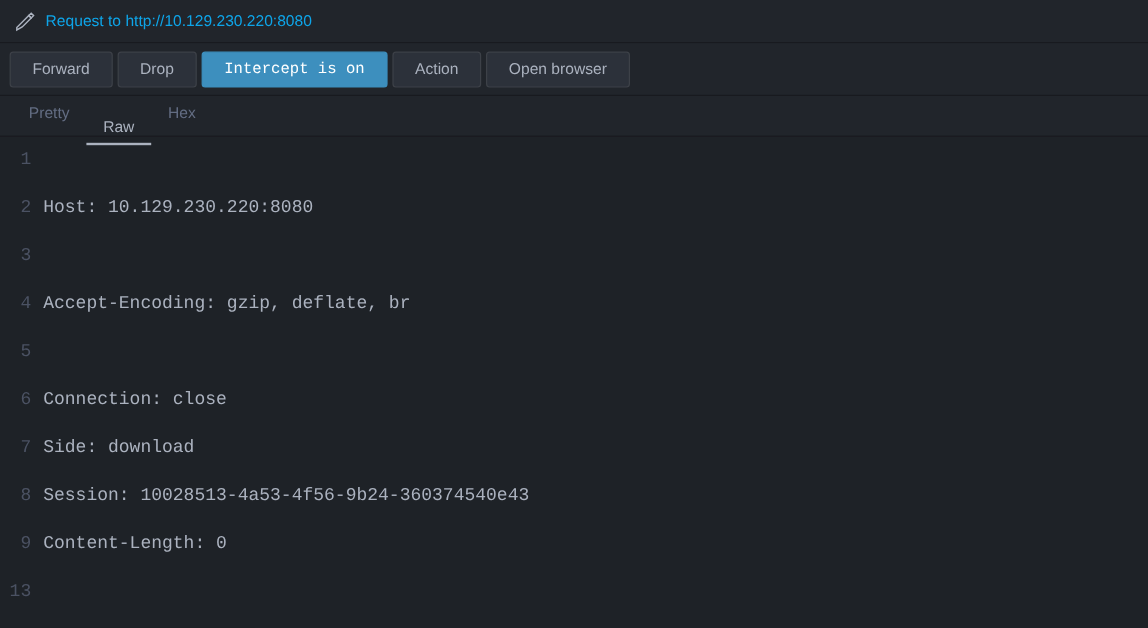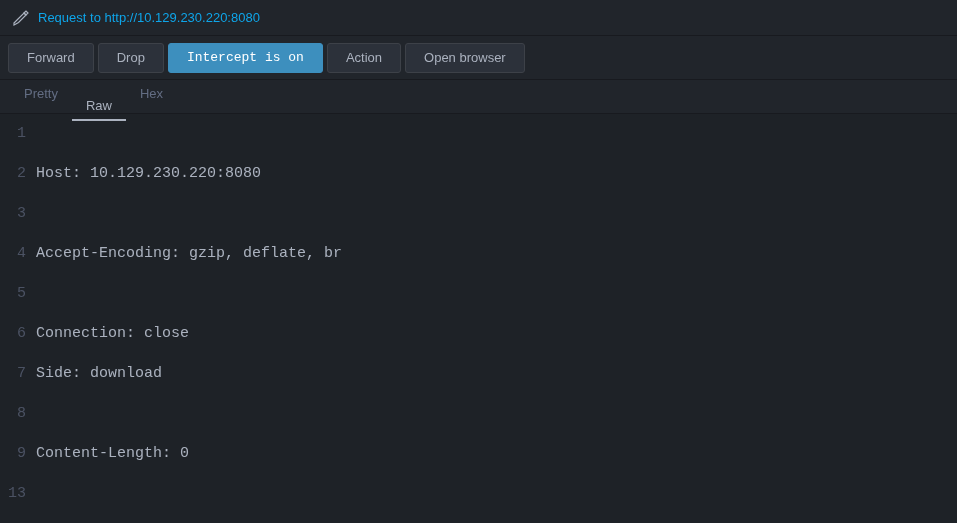--- a/index.html
+++ b/index.html
@@ -190,20 +190,21 @@
     <div class="code-line">
       <span class="line-number">6</span>
       <span class="line-content"><span>Connection: close</span></span>
     </div>
     <div class="code-line">
       <span class="line-number">7</span>
       <span class="line-content"><span>Side: download</span></span>
     </div>
     <div class="code-line">
       <span class="line-number">8</span>
+      <span class="line-content"><span>Session: 10028513-4a53-4f56-9b24-360374540e43</span></span>
     </div>
     <div class="code-line">
       <span class="line-number">9</span>
       <span class="line-content"><span>Content-Length: 0</span></span>
     </div>
     <div class="code-line">
       <span class="line-number">13</span>
       <span class="line-content"><span></span></span>
     </div>
   </div>

